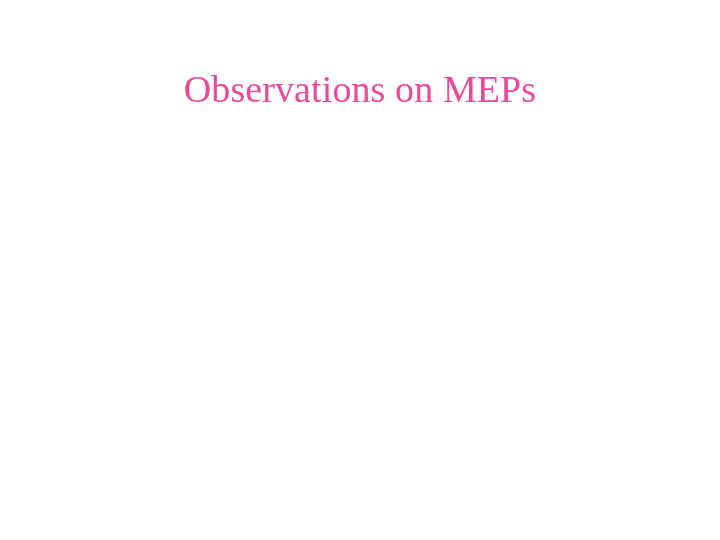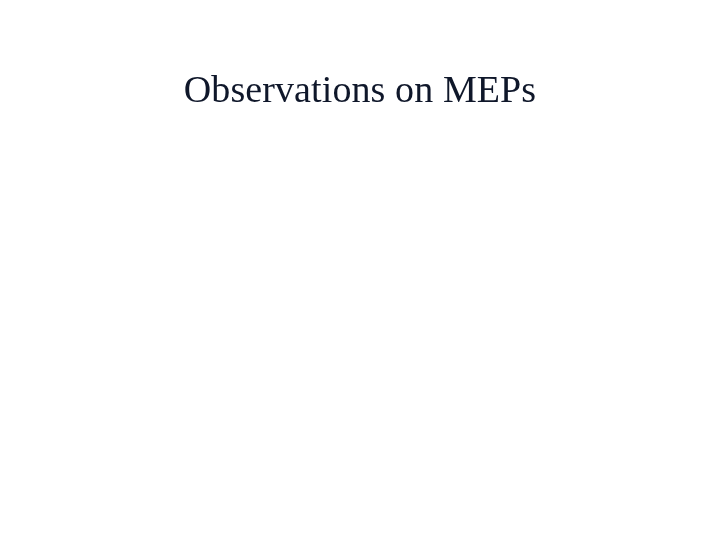--- a/index.html
+++ b/index.html
@@ -22,21 +22,21 @@
   }
   .slide-title {
     position: absolute;
     left: 0;
     top: 68px;
     width: 720px;
     text-align: center;
     font-family: "Liberation Serif", serif;
     font-size: 38px;
     font-weight: normal;
-    color: #0f172a;
+    color: #ec4899;
     letter-spacing: 0.1px;
     line-height: 1.15;
     margin: 0;
   }
   .slide-body {
     position: absolute;
     left: 60px;
     top: 160px;
     width: 600px;
     height: 340px;

